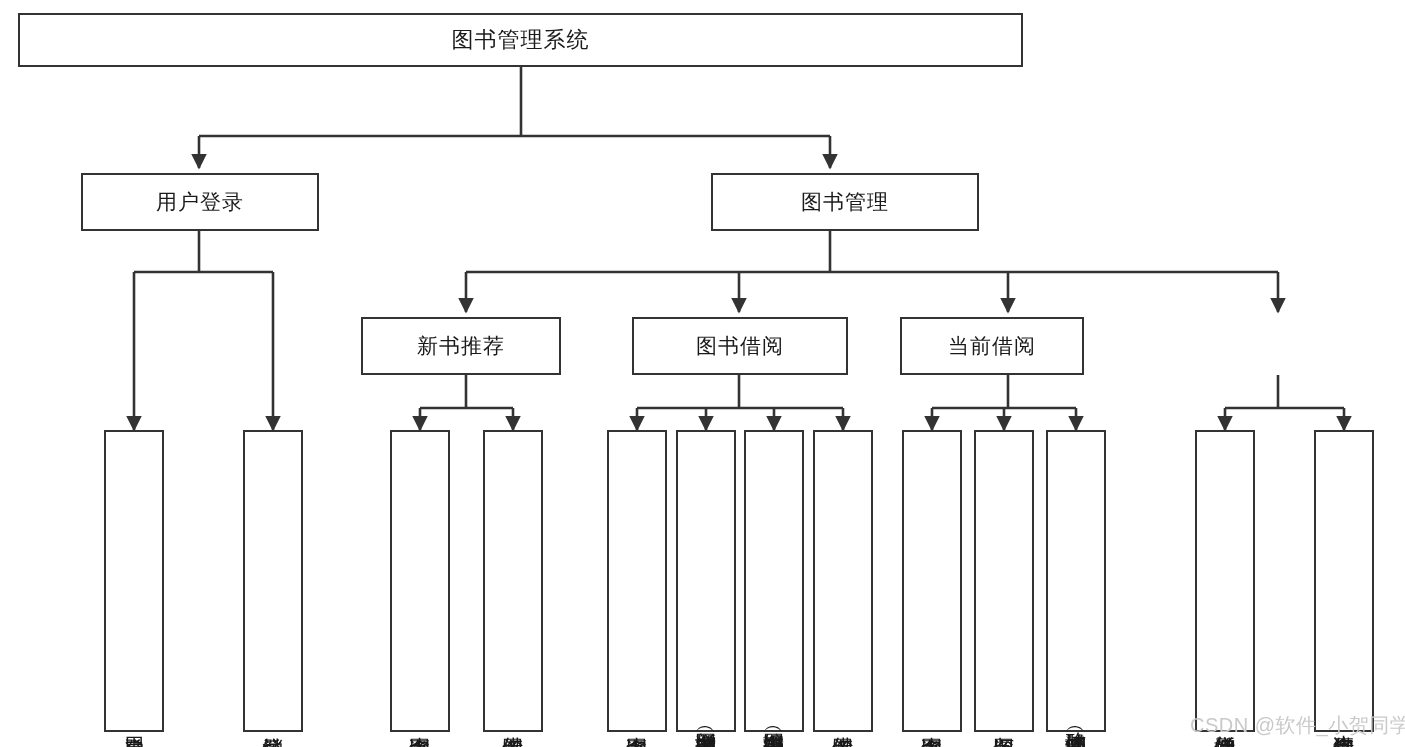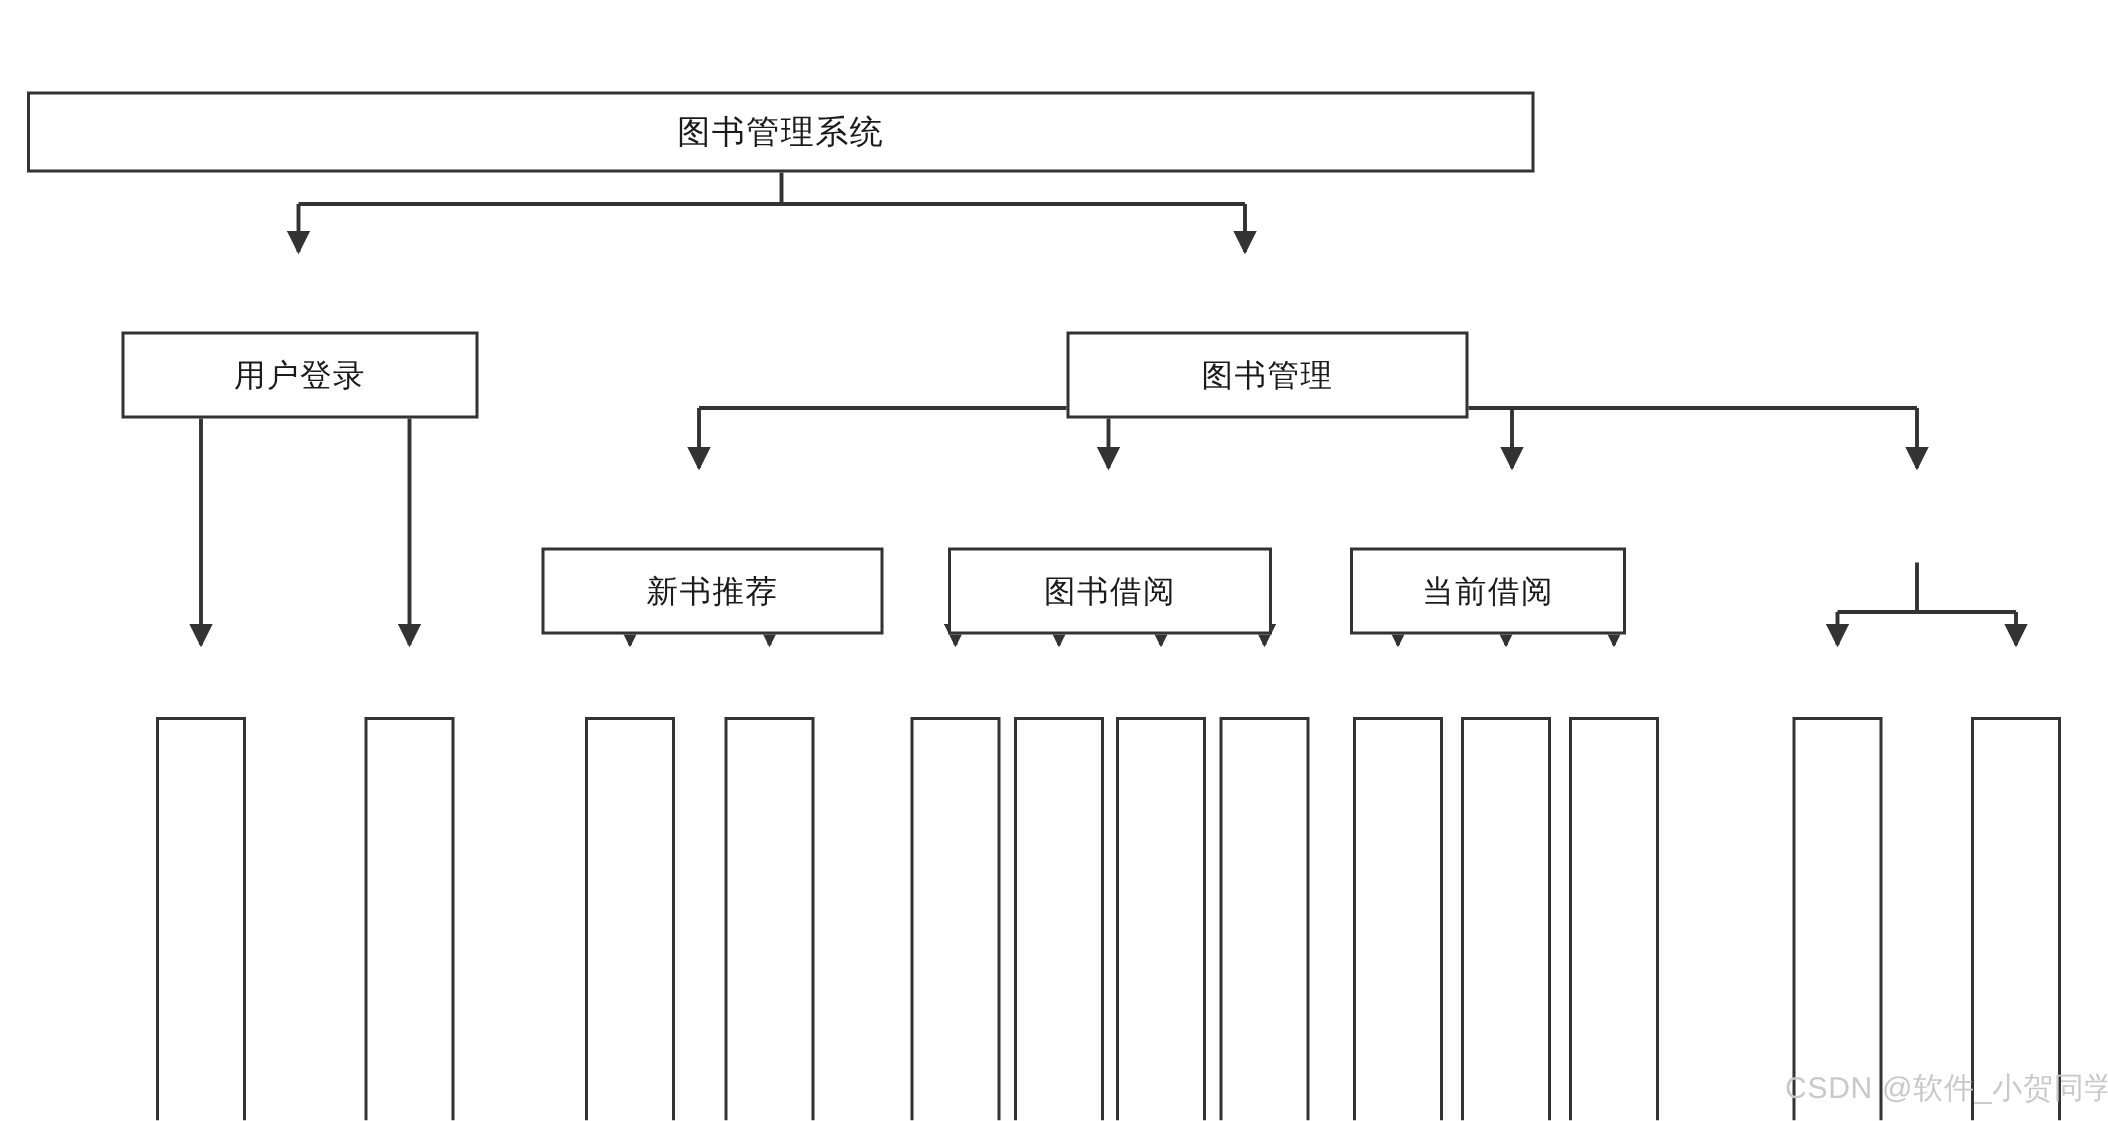--- a/index.html
+++ b/index.html
@@ -24,21 +24,20 @@
     width: 1405px;
     height: 747px;
     pointer-events: none;
   }
   .node {
     position: absolute;
     box-sizing: border-box;
     border: 2px solid #333333;
     background: #ffffff;
     color: #1a1a1a;
-    margin-top: 48px;
   }
   .node.horiz {
     display: flex;
     align-items: center;
     justify-content: center;
     font-size: 21px;
     letter-spacing: 1px;
   }
   .node.vert {
     display: flex;
@@ -118,21 +117,21 @@
       <path d="M 1225 408 L 1225 430" marker-end="url(#arw)"></path>
       <path d="M 1344 408 L 1344 430" marker-end="url(#arw)"></path>
     </g>
   </svg>
 
   <div class="node horiz root" style="left:18px; top:13px; width:1005px; height:54px;">图书管理系统</div>
 
   <div class="node horiz" style="left:81px; top:173px; width:238px; height:58px;">用户登录</div>
   <div class="node horiz" style="left:711px; top:173px; width:268px; height:58px;">图书管理</div>
 
-  <div class="node horiz" style="left:361px; top:317px; width:228px; height:58px;">新书推荐</div>
+  <div class="node horiz" style="left:361px; top:317px; width:200px; height:58px;">新书推荐</div>
   <div class="node horiz" style="left:632px; top:317px; width:216px; height:58px;">图书借阅</div>
   <div class="node horiz" style="left:900px; top:317px; width:184px; height:58px;">当前借阅</div>
 
   <div class="node vert" style="left:104px; top:430px; width:60px; height:302px;">
     <span class="vlabel">用户登录</span>
   </div>
   <div class="node vert" style="left:243px; top:430px; width:60px; height:302px;">
     <span class="vlabel">注销登录</span>
   </div>
 

